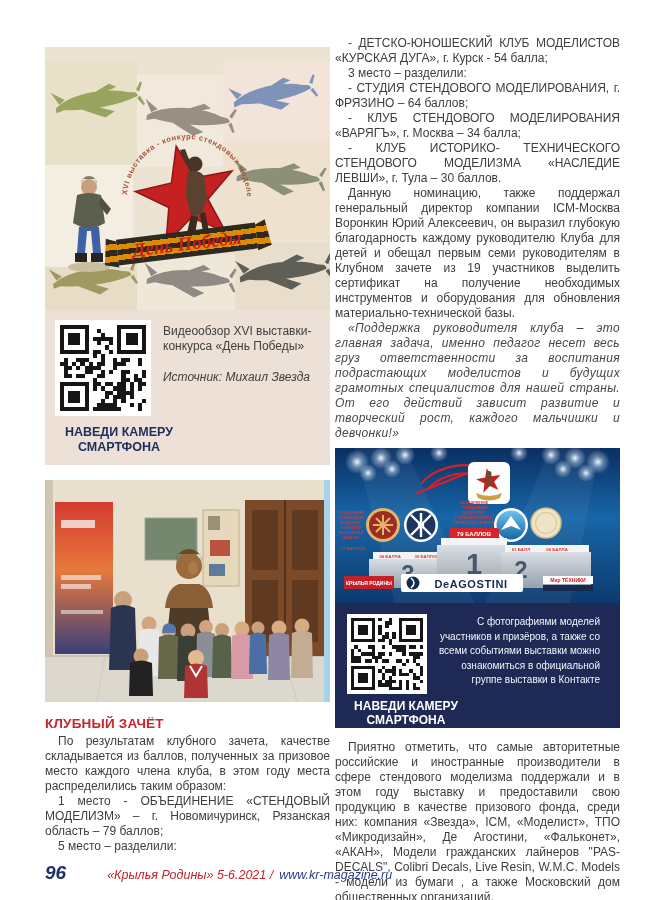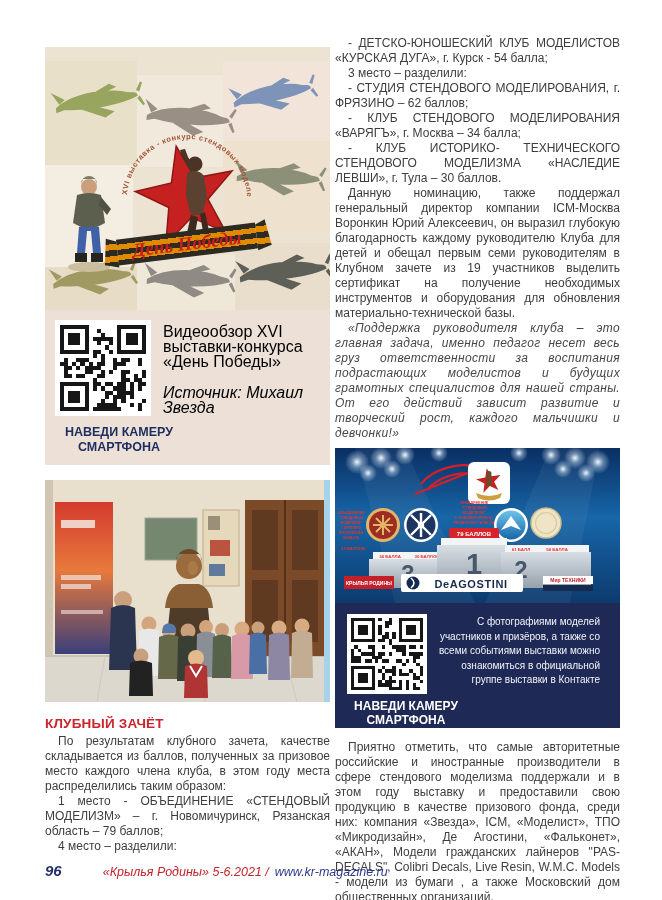--- a/index.html
+++ b/index.html
@@ -15,21 +15,21 @@
   .h-red{margin:0 0 3px 0;font-size:13.5px;font-weight:bold;color:#c9252c;letter-spacing:.2px;}
   figure{margin:0;}
   svg{display:block;}
 
   
   .pink-panel{background:#ece0d7;padding:10px 8px 10px 10px;}
   .pink-row{display:flex;gap:12px;}
   .qr-white{background:#fff;width:96px;height:96px;padding:5px;box-sizing:border-box;flex:none;}
   .qr-white-sm{background:#fff;width:80px;height:80px;padding:4px;box-sizing:border-box;flex:none;}
   .qr svg{width:100%;height:100%;fill:#161616;}
-  .pink-caption{font-size:16px;line-height:15px;color:#000000;padding-top:4px;}
+  .pink-caption{font-size:12px;line-height:15px;color:#404040;padding-top:4px;}
   .pink-source{margin-top:16px;font-style:italic;}
   .hint{margin-top:9px;width:128px;text-align:center;font-weight:bold;
         font-size:12.5px;line-height:15px;color:#1c2d5e;}
   
   .navy-panel{background:#1e2a55;padding:11px 12px 10px 12px;box-sizing:border-box;height:125px;position:relative;}
   .navy-caption{position:absolute;left:95px;top:12px;width:170px;
         font-size:10px;line-height:14.5px;color:#f2f4fa;text-align:right;}
   .hint-navy{position:absolute;left:12px;top:96px;width:118px;text-align:center;
         font-weight:bold;font-size:12px;line-height:14px;color:#ffffff;}
 
@@ -38,21 +38,21 @@
   .bannerTxt{fill:#fff;font-weight:bold;}
   .placeNum{fill:#47586a;font-weight:bold;}
   .brandDe{fill:#16294e;font-weight:bold;letter-spacing:.6px;}
   .brandK{fill:#fff;font-weight:bold;}
   .brandM{fill:#c4202a;font-weight:bold;}
   .circTxt{fill:#a2563a;font-size:7.5px;letter-spacing:.6px;font-weight:bold;}
   .ribbonTxt{fill:#c41f1f;font-family:"Liberation Serif",serif;font-style:italic;
         font-weight:bold;font-size:19px;}
 
   .footer{position:absolute;left:45px;top:862px;display:flex;align-items:baseline;}
-  .pageno{font-size:15px;font-weight:bold;font-style:italic;color:#23306b;}
+  .pageno{font-size:19px;font-weight:bold;font-style:italic;color:#23306b;}
   .mag{margin-left:41px;font-size:12.5px;font-style:italic;color:#c32429;}
   .site{margin-left:6px;font-size:12.5px;font-style:italic;color:#2b3a8c;}
 </style>
 </head>
 <body>
 
 <div class="page">
 
   <div class="col col-left">
 
@@ -363,29 +363,29 @@
             </g>
         </g>
         <rect x="279" y="0" width="6" height="222" fill="#a6d2ea"></rect>
       </svg>
     </figure>
 
     <div style="margin-top:14px" class="art-text">
       <h3 class="h-red">КЛУБНЫЙ ЗАЧЁТ</h3>
       <p>По результатам клубного зачета, качестве складывается из баллов, полученных за призовое место каждого члена клуба, в этом году места распределились таким образом:</p>
       <p>1 место - ОБЪЕДИНЕНИЕ «СТЕНДОВЫЙ МОДЕЛИЗМ» – г. Новомичуринск, Рязанская область – 79 баллов;</p>
-      <p>4 место – разделили:</p>
+      <p>5 место – разделили:</p>
     </div>
   </div>
 
   <div class="col col-right">
     <div class="art-text">
       <p>- ДЕТСКО-ЮНОШЕСКИЙ КЛУБ МОДЕЛИСТОВ «КУРСКАЯ ДУГА», г. Курск - 54 балла;</p>
       <p>3 место – разделили:</p>
-      <p>- СТУДИЯ СТЕНДОВОГО МОДЕЛИРОВАНИЯ, г. ФРЯЗИНО – 62 баллов;</p>
+      <p>- СТУДИЯ СТЕНДОВОГО МОДЕЛИРОВАНИЯ, г. ФРЯЗИНО – 64 баллов;</p>
       <p>- КЛУБ СТЕНДОВОГО МОДЕЛИРОВАНИЯ «ВАРЯГЪ», г. Москва – 34 балла;</p>
       <p>- КЛУБ ИСТОРИКО- ТЕХНИЧЕСКОГО СТЕНДОВОГО МОДЕЛИЗМА «НАСЛЕДИЕ ЛЕВШИ», г. Тула – 30 баллов.</p>
       <p>Данную номинацию, также поддержал генеральный директор компании ICM-Москва Воронкин Юрий Алексеевич, он выразил глубокую благодарность каждому руководителю Клуба для детей и обещал первым семи руководителям в Клубном зачете из 19 участников выделить сертификат на получение необходимых инструментов и оборудования для обновления материально-технической базы.</p>
       <p class="quote">«Поддержка руководителя клуба – это главная задача, именно педагог несет весь груз ответственности за воспитания подрастающих моделистов и будущих грамотных специалистов для нашей страны. От его действий зависит развитие и творческий рост, каждого мальчишки и девчонки!»</p>
     </div>
 
     <figure style="margin-top:7px">
       <svg width="285" height="155" viewBox="0 0 285 155">
         <defs>
           <linearGradient id="sky" x1="0" y1="0" x2="0" y2="1">

